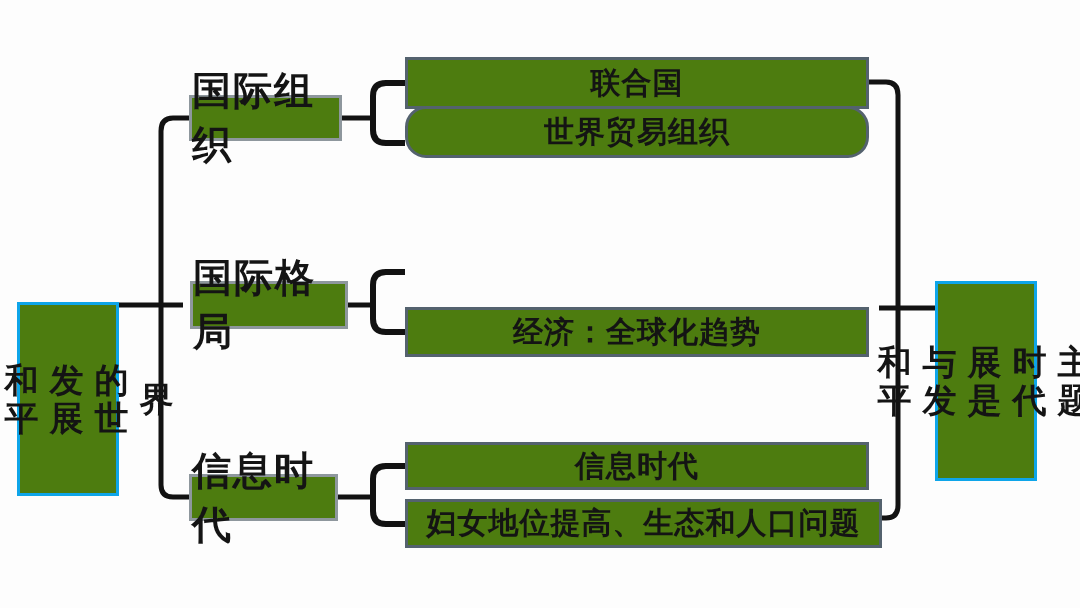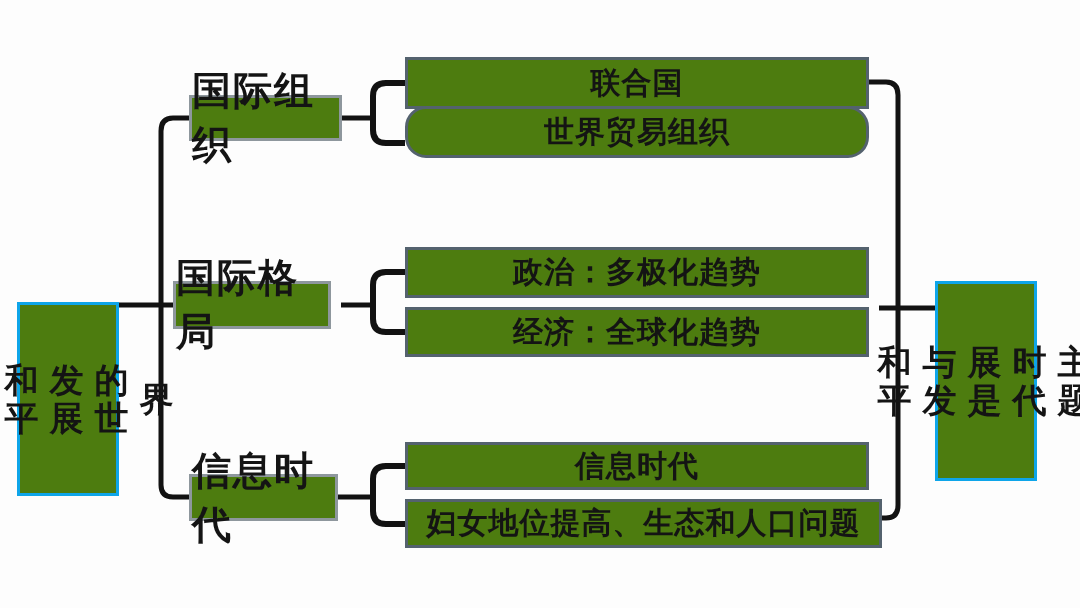--- a/index.html
+++ b/index.html
@@ -34,21 +34,21 @@
   .vrow {
     line-height: 38.5px;
     font-size: 34px;
     letter-spacing: 7px;
     padding-left: 4px;
     text-align: center;
   }
   #root-box       { left: 17px;  top: 258px; width: 102px; height: 194px; }
   #conclusion-box { left: 935px; top: 237px; width: 102px; height: 200px; }
   #branch-1 { left: 189px; top: 95px;  width: 153px; height: 46px; }
-  #branch-2 { left: 173px; top: 281px; width: 158px; height: 48px; }
+  #branch-2 { left: 190px; top: 281px; width: 158px; height: 48px; }
   #branch-3 { left: 189px; top: 474px; width: 149px; height: 47px; }
   #child-1 { left: 405px; top: 57px;  width: 464px; height: 52px; }
   #child-2 { left: 405px; top: 106px; width: 464px; height: 52px; border-radius: 21px; }
   #child-3 { left: 405px; top: 247px; width: 464px; height: 51px; }
   #child-4 { left: 405px; top: 307px; width: 464px; height: 50px; align-items: center; }
   #child-5 { left: 405px; top: 442px; width: 464px; height: 48px; }
   #child-6 { left: 405px; top: 499px; width: 477px; height: 49px; }
 </style>
 </head>
 <body>
@@ -85,23 +85,20 @@
   <div class="box branch-box" id="branch-3">
     <span>信息时代</span>
   </div>
 
   <div class="box child-box" id="child-1">
     <span>联合国</span>
   </div>
   <div class="box child-box" id="child-2">
     <span>世界贸易组织</span>
   </div>
-  <div class="box child-box" id="child-3">
-    <span>政治：多极化趋势</span>
-  </div>
   <div class="box child-box" id="child-4">
     <span>经济：全球化趋势</span>
   </div>
   <div class="box child-box" id="child-5">
     <span>信息时代</span>
   </div>
   <div class="box child-box" id="child-6">
     <span>妇女地位提高、生态和人口问题</span>
   </div>
 

